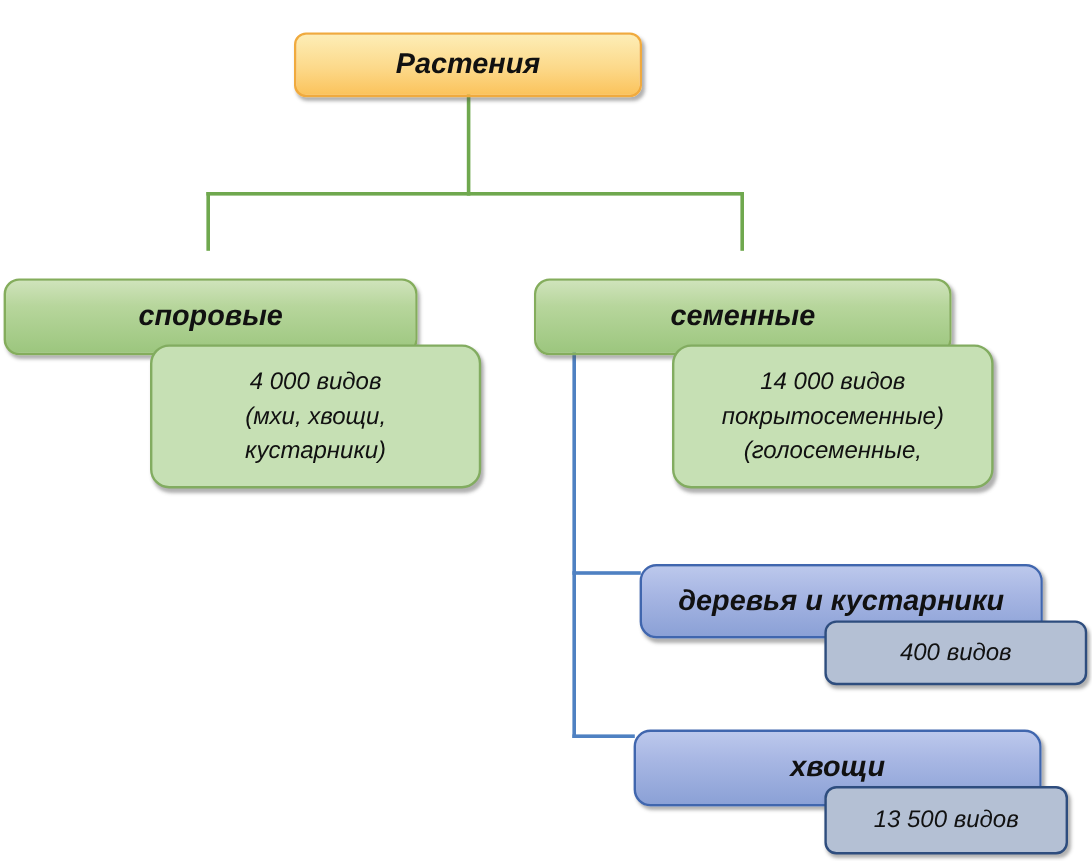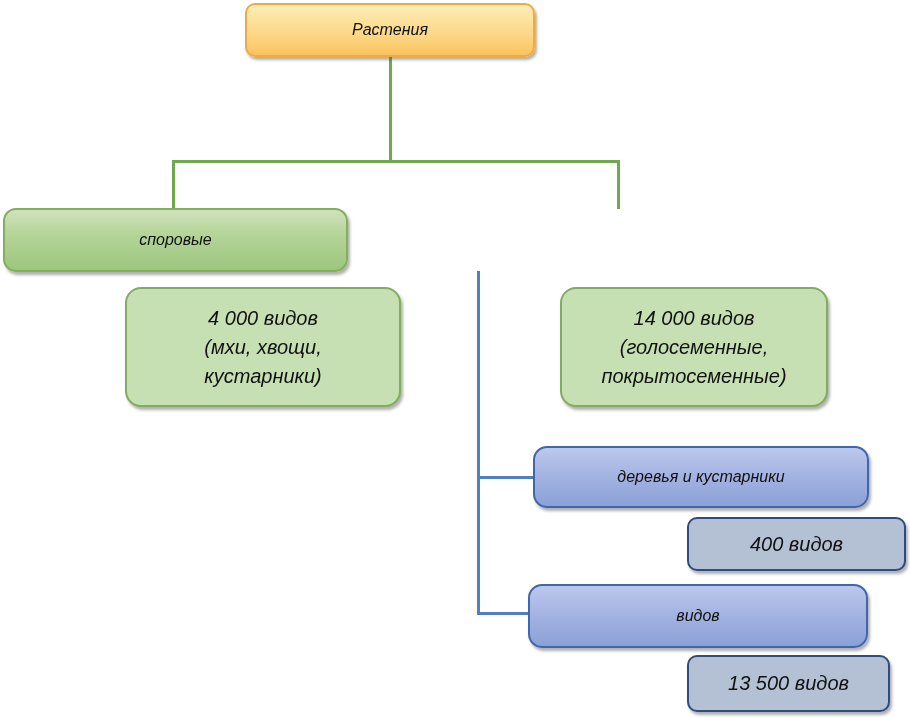--- a/index.html
+++ b/index.html
@@ -12,21 +12,21 @@
   }
   .box{
     position:absolute;
     display:flex;align-items:center;justify-content:center;
     text-align:center;
     color:#111111;
     box-sizing:border-box;
     box-shadow:2px 3px 3px rgba(80,80,80,0.45);
   }
   .cat{
-    font-weight:normal;font-style:italic;font-size:16px;
+    font-weight:bold;font-style:italic;font-size:24px;margin-top:24px;
   }
   .cnt{
     font-style:italic;font-size:20px;
   }
   .root-box{
     background:linear-gradient(180deg,#fdedb6 0%,#fcd98a 55%,#fbc35c 100%);
     border:2.5px solid #f0aa3e;border-radius:10px;
   }
   .root-count{
     background:linear-gradient(180deg,#fdf0bb 0%,#fce092 100%);
@@ -72,42 +72,45 @@
 
   <div class="box cat root-box" style="left:245px;top:3px;width:290px;height:54px">
     <span>Растения</span>
   </div>
 
 
   <div class="box cat green-box" style="left:3px;top:208px;width:345px;height:64px">
     <span>споровые</span>
   </div>
 
+  <div class="box cat green-box" style="left:445px;top:208px;width:348px;height:64px">
+    <span>семенные</span>
+  </div>
 
   <div class="box cnt lightgreen-box" style="left:125px;top:287px;width:276px;height:120px">
     <span class="mline">4 000 видов</span>
     <span class="mline">(мхи, хвощи,</span>
     <span class="mline">кустарники)</span>
   </div>
 
   <div class="box cnt lightgreen-box" style="left:560px;top:287px;width:268px;height:120px">
     <span class="mline">14 000 видов</span>
+    <span class="mline">покрытосеменные)</span>
     <span class="mline">(голосеменные,</span>
-    <span class="mline">покрытосеменные)</span>
   </div>
 
   <div class="box cat blue-box" style="left:533px;top:446px;width:336px;height:62px">
     <span>деревья и кустарники</span>
   </div>
 
   <div class="box cnt gray-box" style="left:687px;top:517px;width:219px;height:54px">
     <span>400 видов</span>
   </div>
 
   <div class="box cat blue-box" style="left:528px;top:584px;width:340px;height:64px">
-    <span>видов</span>
+    <span>хвощи</span>
   </div>
 
   <div class="box cnt gray-box" style="left:687px;top:655px;width:203px;height:57px">
     <span>13 500 видов</span>
   </div>
 
 </div>
 
 </body></html>

